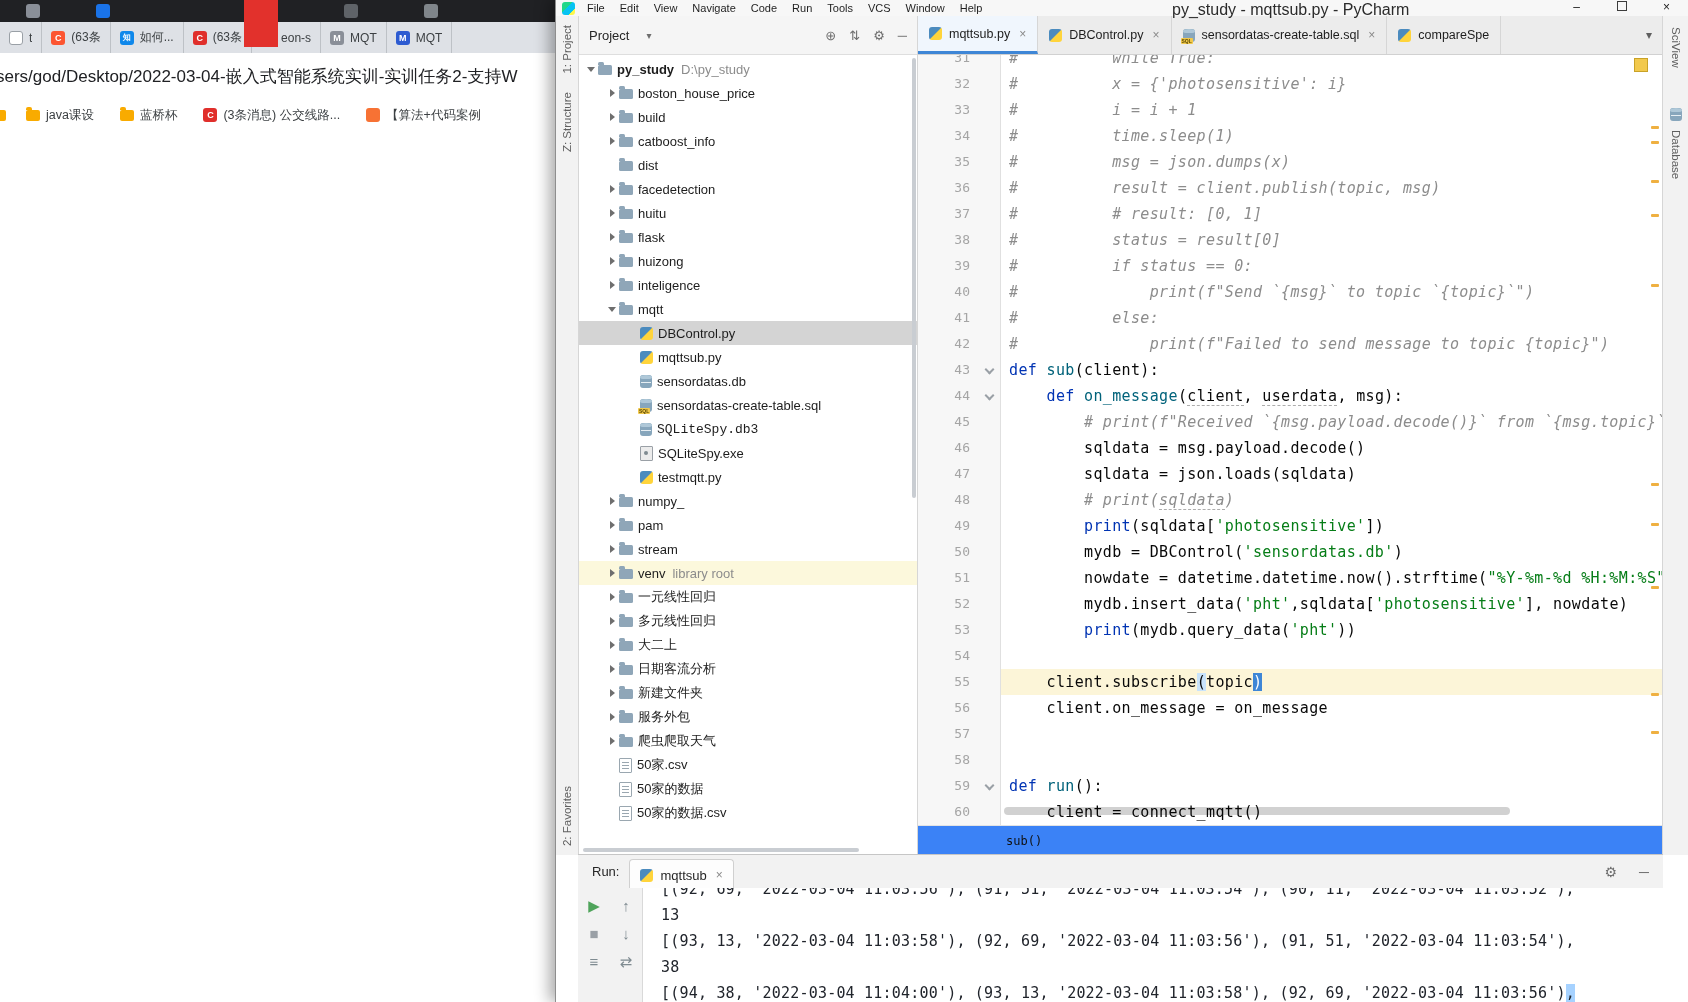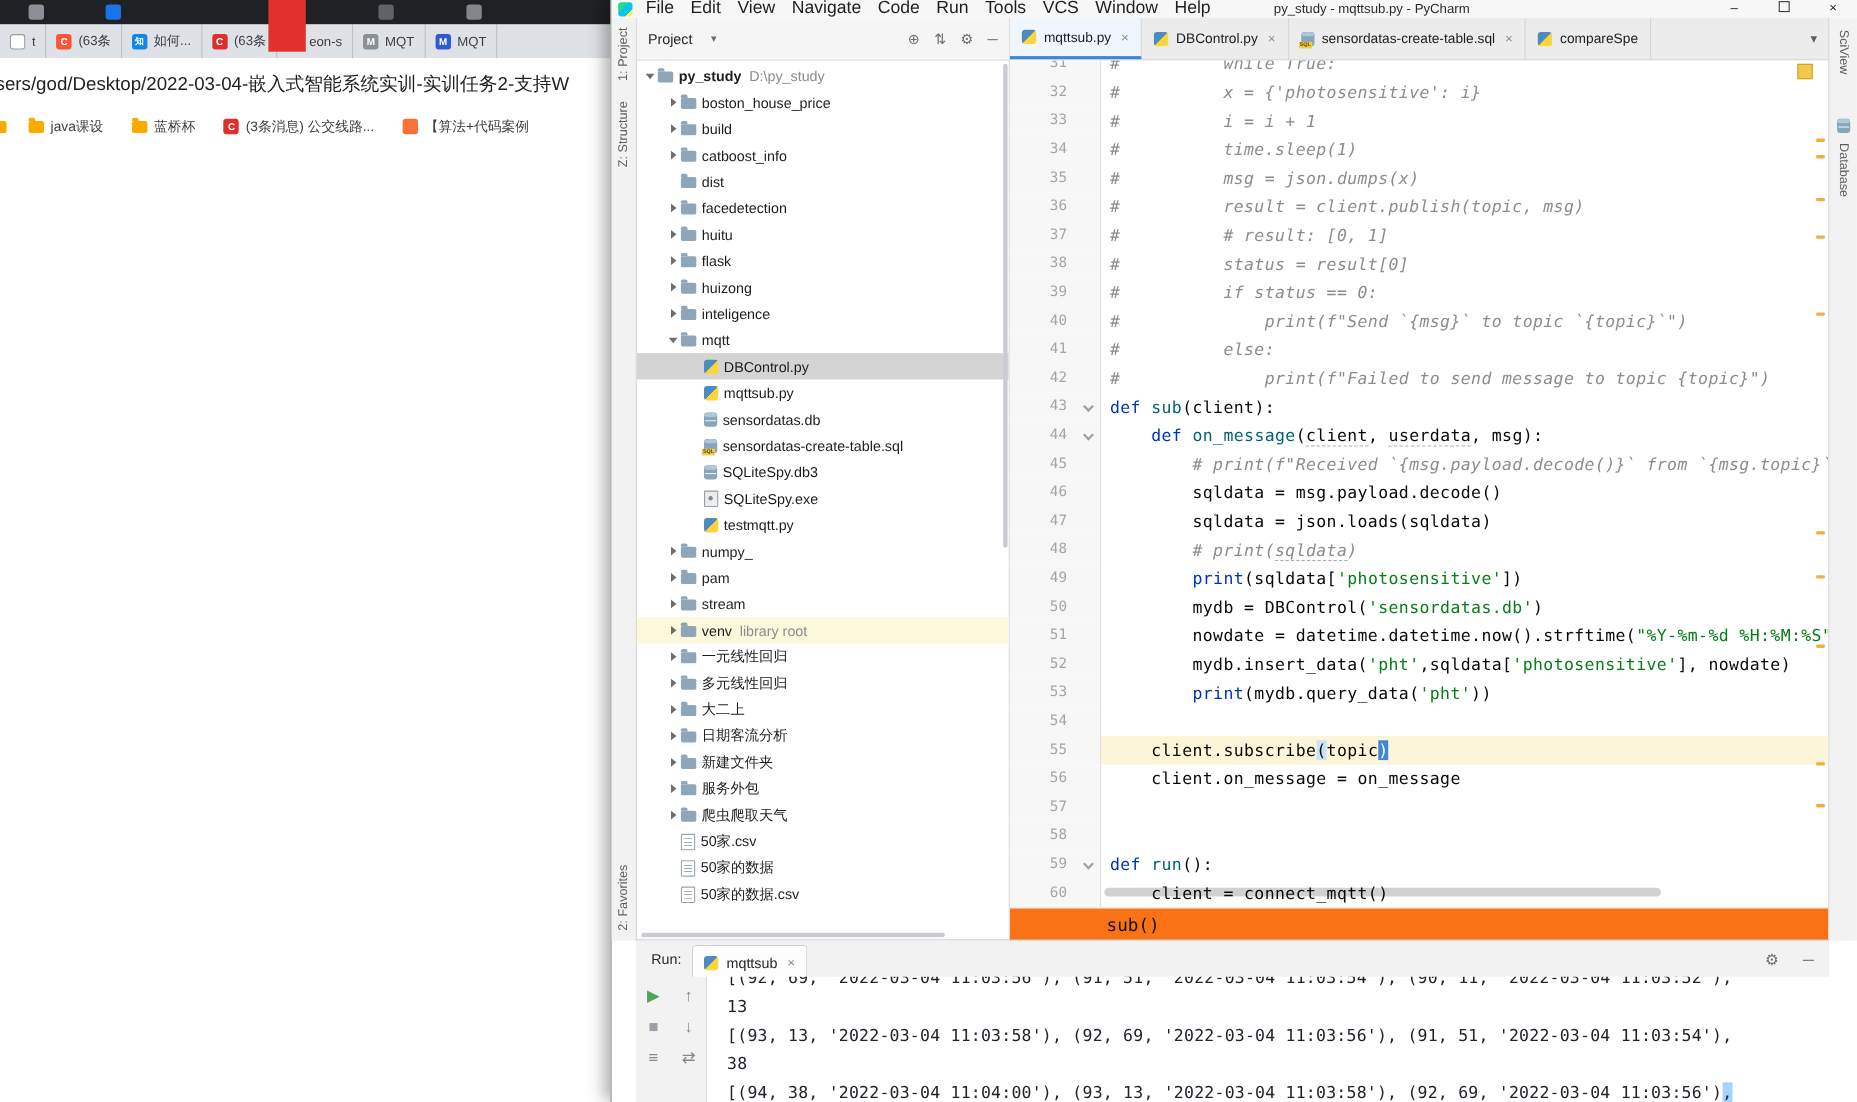--- a/index.html
+++ b/index.html
@@ -32,23 +32,23 @@
        padding-left:26px;font-size:12.5px;color:#3C4043;position:relative;overflow:hidden;}
   .bm{display:flex;gap:6px;align-items:center;white-space:nowrap;}
   .bm-cutleft{position:absolute;left:-8px;top:11px;}
   .b-page{height:871px;background:#fff;}
   
   .ide{position:absolute;left:555px;top:0;width:1133px;height:1002px;background:#fff;
        border-left:1px solid #8E8E8E;box-shadow:-6px 0 14px rgba(0,0,0,.32);}
   .titlebar{height:16px;background:#F7F7F7;position:relative;display:flex;align-items:center;overflow:visible;}
   .app-ic{width:13px;height:13px;margin-left:6px;border-radius:3px;flex:none;
        background:linear-gradient(135deg,#21D789 0 40%,#07C3F2 40% 75%,#FCF84A 75%);}
-  .menubar{display:flex;gap:15px;margin-left:12px;font-size:16px;color:#1f1f1f;}
+  .menubar{display:flex;gap:15px;margin-left:12px;font-size:11px;color:#1f1f1f;}
   .menu-item{cursor:default;}
-  .wtitle{position:absolute;left:602px;top:1px;font-size:12px;color:#2b2b2b;white-space:nowrap;}
+  .wtitle{position:absolute;left:616px;top:1px;font-size:16px;color:#2b2b2b;white-space:nowrap;}
   .wbtns{position:absolute;right:0;top:0;display:flex;}
   .wbtn{width:45px;height:16px;text-align:center;font-size:12px;line-height:14px;color:#222;}
   .maxbox{display:inline-block;width:8px;height:8px;border:1px solid #3c3c3c;}
   .ide-body{display:flex;height:839px;}
   
   .stripe{background:#F2F2F2;display:flex;flex-direction:column;align-items:center;}
   .stripe-left{width:22px;border-right:1px solid #D6D6D6;}
   .stripe-right{width:26px;border-left:1px solid #D6D6D6;}
   .vlabel{writing-mode:vertical-rl;transform:rotate(180deg);font-size:11.5px;color:#5f5f5f;
        margin:9px 0;white-space:nowrap;}
@@ -124,22 +124,22 @@
   .tk-pl{color:#080808;}
   .tk-par{color:#080808;border-bottom:1px dashed #ADADAD;}
   .tk-u{border-bottom:1px dashed #ADADAD;}
   .tk-brace1{background:#C8E3FB;}
   .tk-brace2{background:#3E86D6;color:#fff;}
   .warn-square{position:absolute;top:3px;right:14px;width:12px;height:12px;background:#F2C94C;
        border:1px solid #C9A227;}
   .smark{position:absolute;right:3px;width:8px;height:3px;background:#EFB041;border-radius:1px;}
   .hscroll{position:absolute;left:86px;bottom:10px;width:506px;height:8px;background:rgba(0,0,0,.18);
        border-radius:4px;z-index:5;}
-  .breadcrumb{height:29px;background:#f97316;border-top:1px solid #E3E3E3;display:flex;
-       align-items:center;padding-left:88px;font-family:"DejaVu Sans Mono",monospace;font-size:16px;color:#111;}
+  .breadcrumb{height:29px;background:#3b82f6;border-top:1px solid #E3E3E3;display:flex;
+       align-items:center;padding-left:88px;font-family:"DejaVu Sans Mono",monospace;font-size:12px;color:#111;}
   
   .runpanel{height:147px;border-top:1px solid #C6C6C6;display:flex;flex-direction:column;}
   .run-header{height:33px;background:#F2F2F2;display:flex;align-items:center;padding:0 14px;
        font-size:13px;color:#262626;gap:10px;}
   .run-tab{display:flex;align-items:center;gap:7px;background:#FDFDFD;border:1px solid #D0D0D0;
        border-bottom:none;border-radius:4px 4px 0 0;padding:4px 10px;margin-top:6px;height:23px;}
   .run-hicons{margin-left:auto;display:flex;gap:22px;color:#6E6E6E;font-size:14px;}
   .run-body{flex:1;display:flex;min-height:0;}
   .run-toolbar{width:64px;background:#F2F2F2;border-right:1px solid #D9D9D9;display:grid;
        grid-template-columns:1fr 1fr;align-content:start;padding-top:10px;row-gap:12px;justify-items:center;}
@@ -333,21 +333,21 @@
           <div class="trow" style="padding-left: 48px;">
             <span class="arr none"></span>
             <span class="tic ic-db"></span>
             <span class="tlabel">sensordatas.db</span>
           </div>
           <div class="trow" style="padding-left: 48px;">
             <span class="arr none"></span>
             <span class="tic ic-sql"></span>
             <span class="tlabel">sensordatas-create-table.sql</span>
           </div>
-          <div class="trow" style="padding-left: 48px;">
+          <div class="trow" style="padding-left: 48px; font-family: Liberation Mono, monospace;">
             <span class="arr none"></span>
             <span class="tic ic-db"></span>
             <span class="tlabel">SQLiteSpy.db3</span>
           </div>
           <div class="trow" style="padding-left: 48px;">
             <span class="arr none"></span>
             <span class="tic ic-exe"></span>
             <span class="tlabel">SQLiteSpy.exe</span>
           </div>
           <div class="trow" style="padding-left: 48px;">

